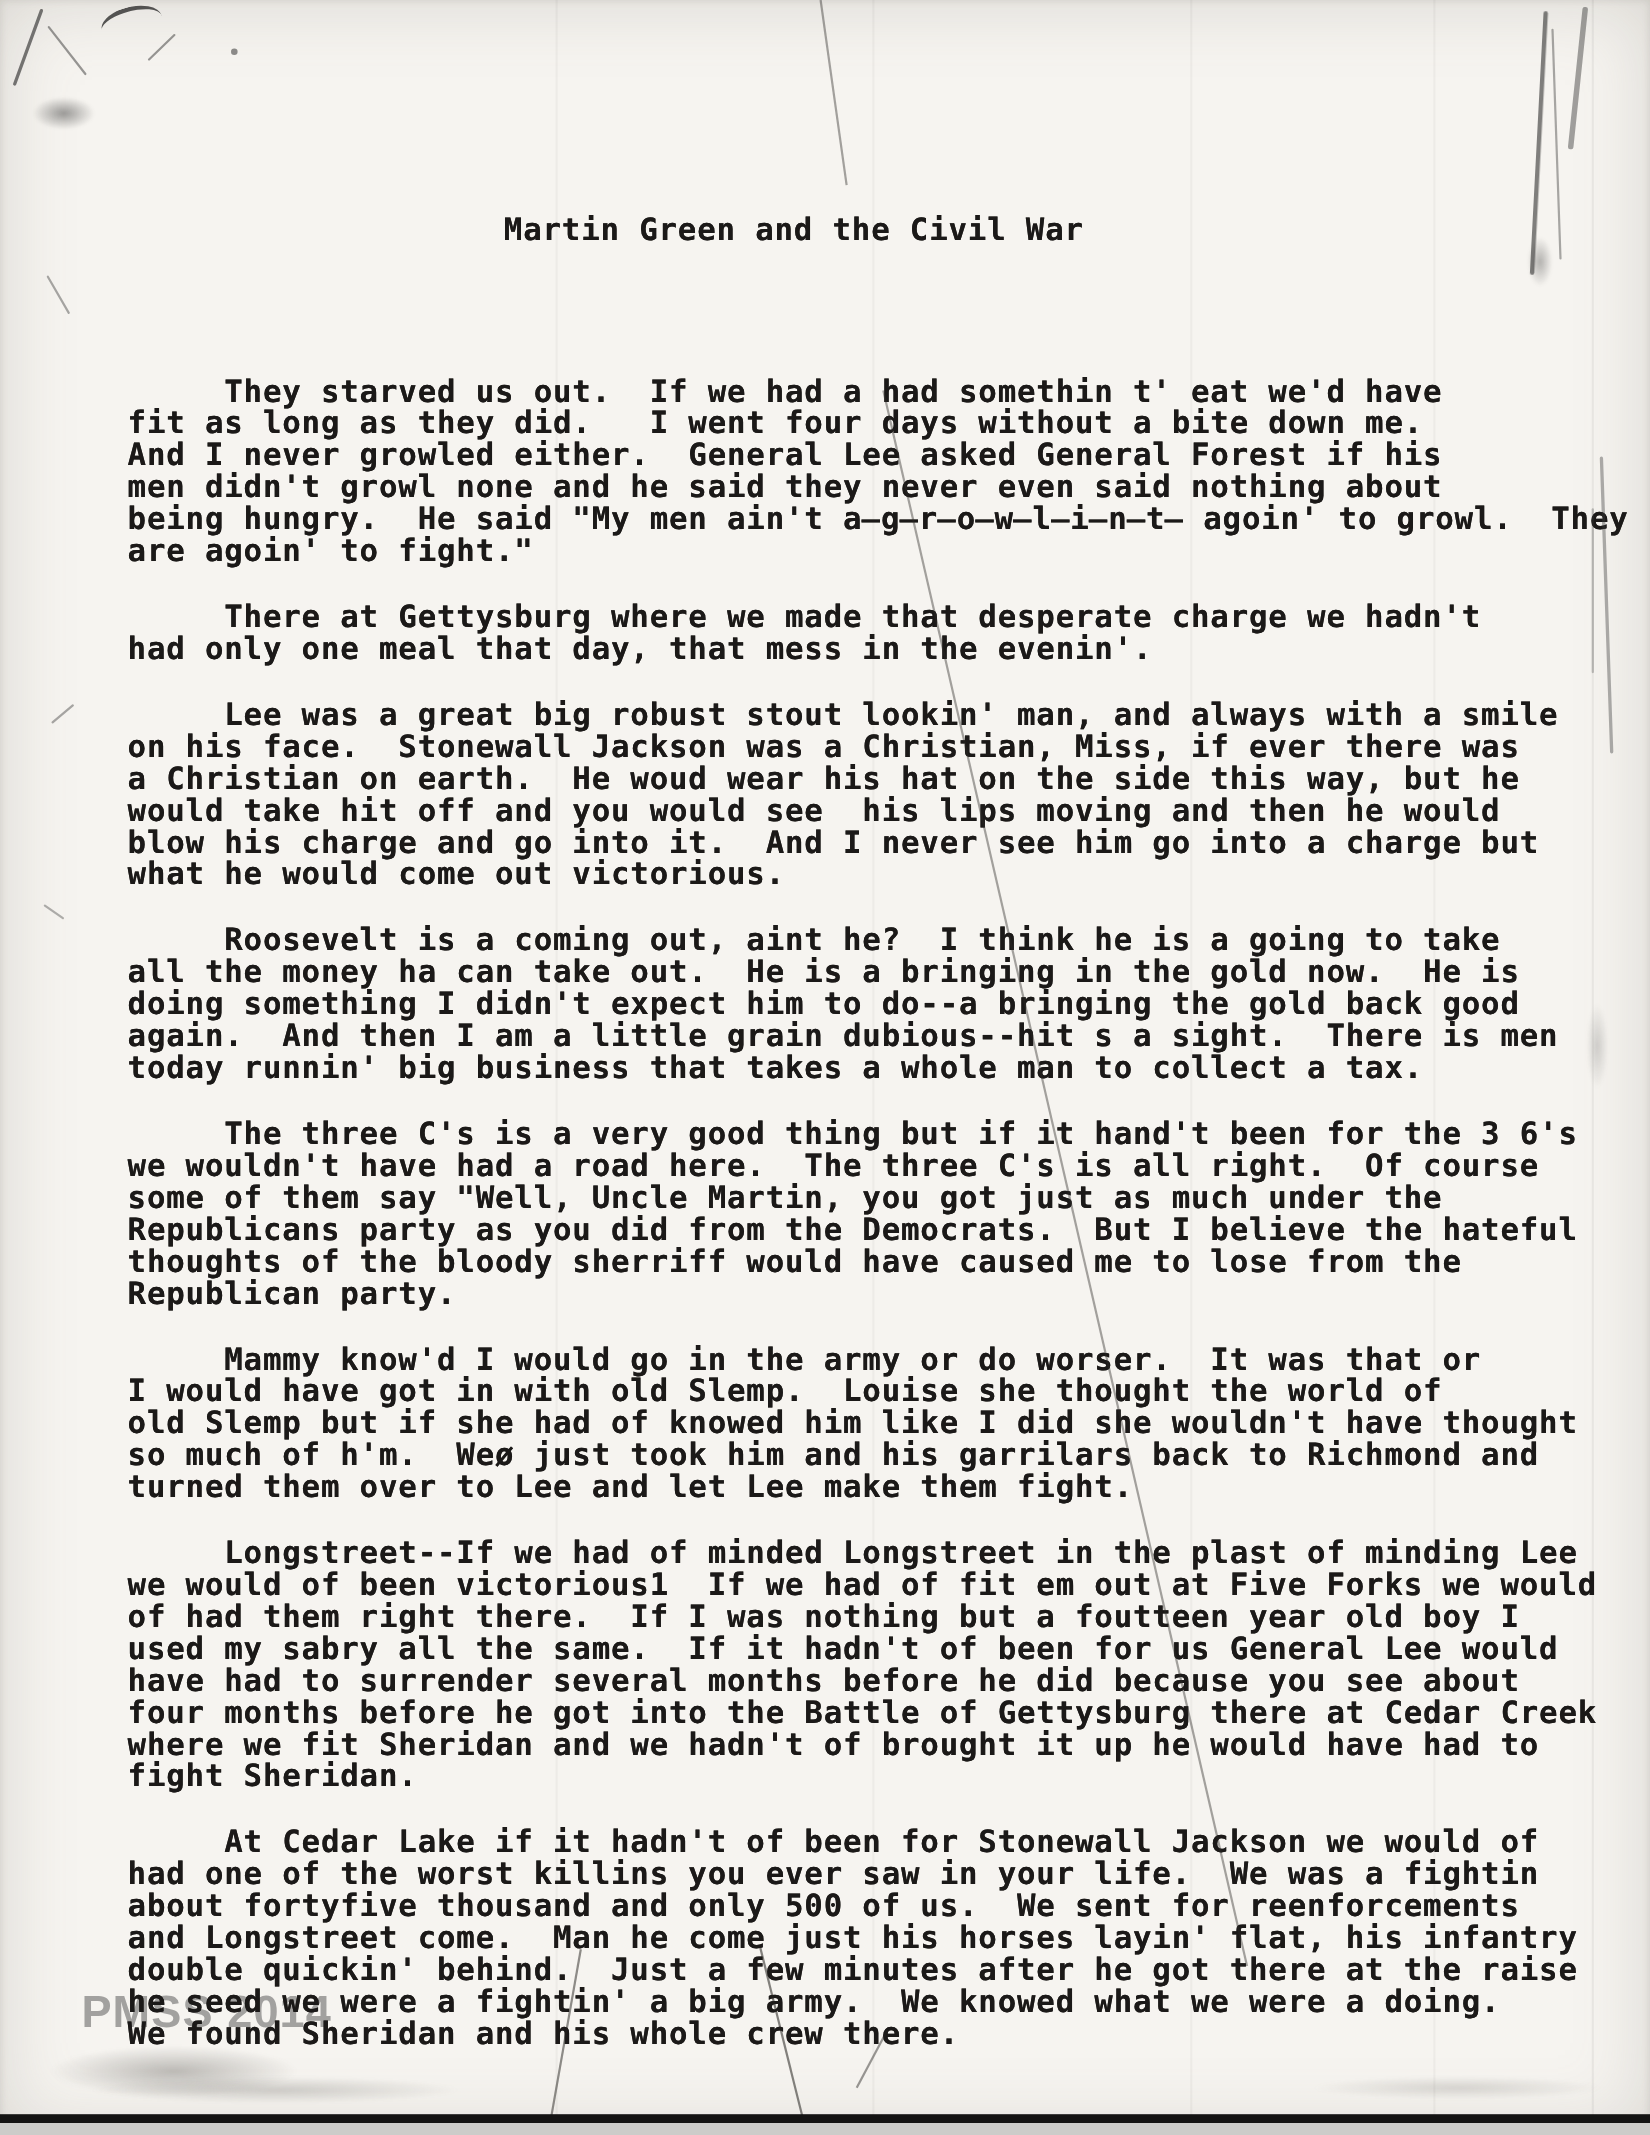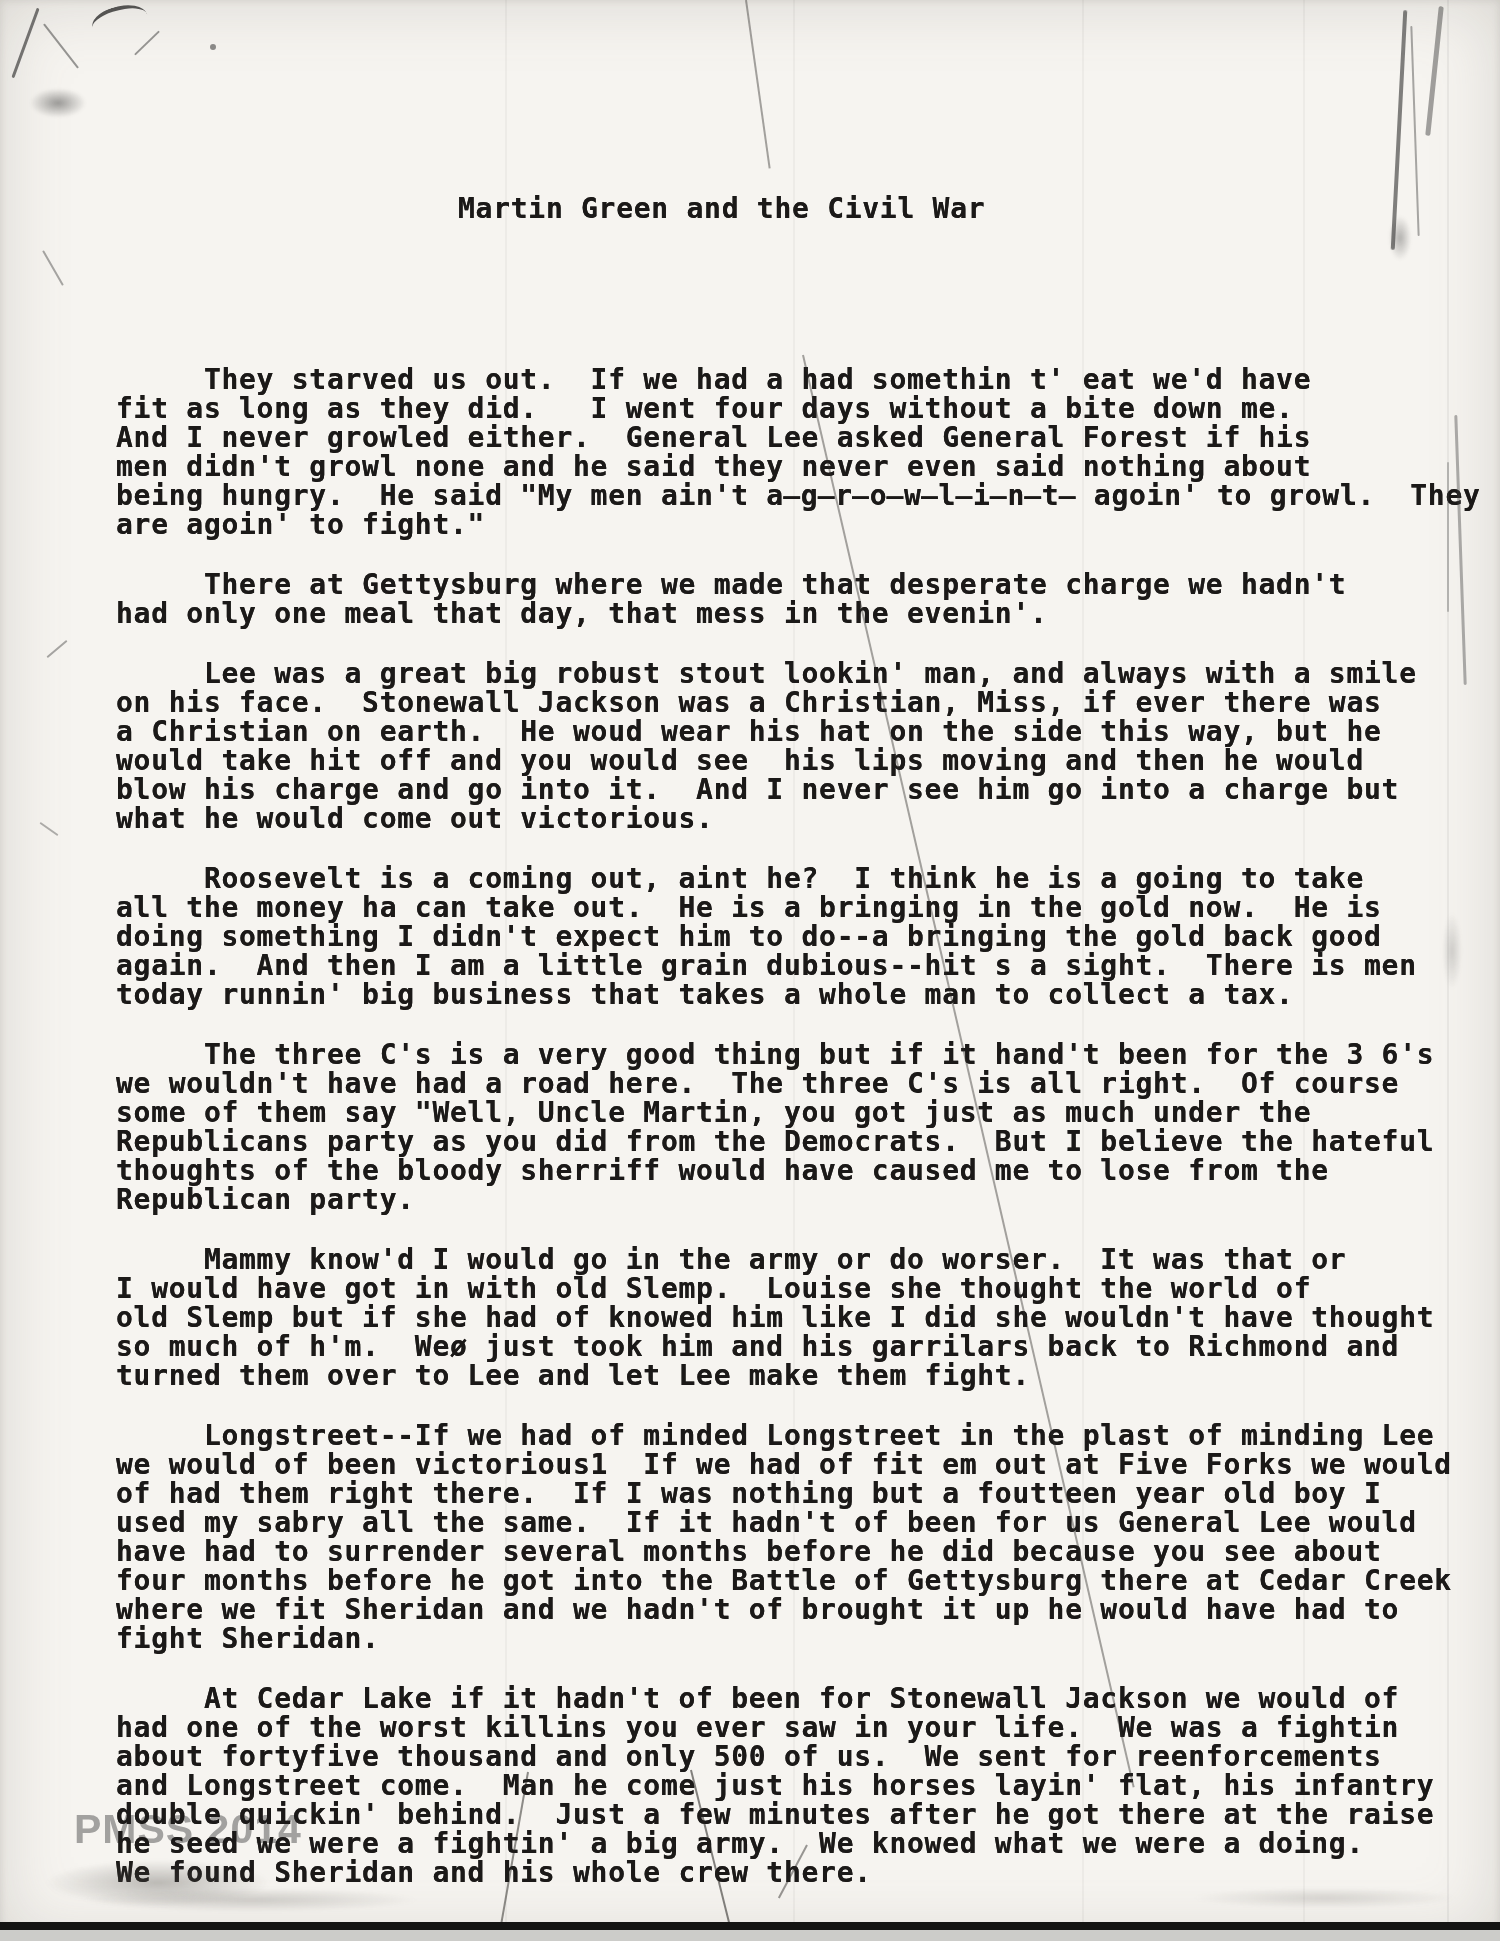--- a/index.html
+++ b/index.html
@@ -31,21 +31,21 @@
     font-size: 28px;
     font-weight: 700;
     line-height: 29px;
     letter-spacing: 0.72px;
     white-space: pre;
     text-shadow: 0 0 0.6px rgba(25,22,20,.85);
     z-index: 3;
   }
   .title-line {
     padding-left: 342px;
-    margin-bottom: 84px;
+    margin-bottom: 60px;
     white-space: pre;
   }
   .para {
     margin: 0 12px 31px 0;
     white-space: pre;
   }
   .para:last-child { margin-bottom: 0; }
   .watermark {
     position: absolute;
     left: 74px;

